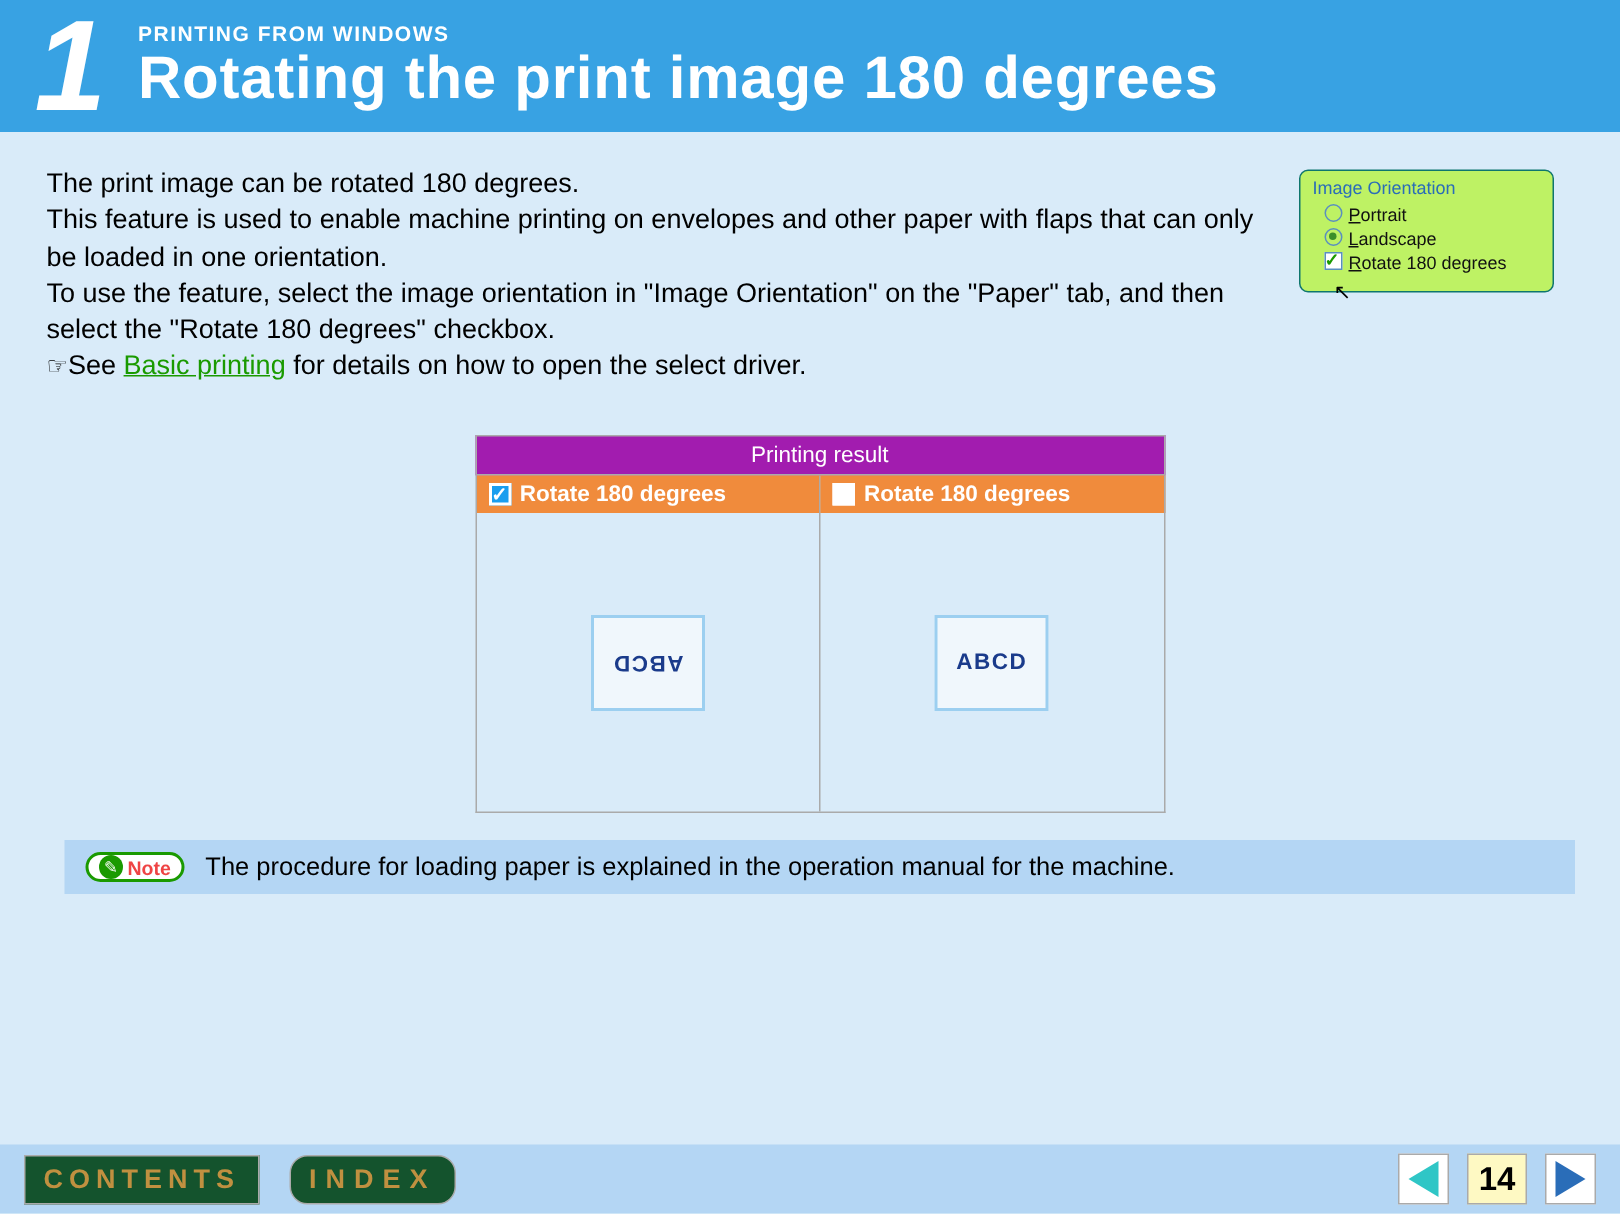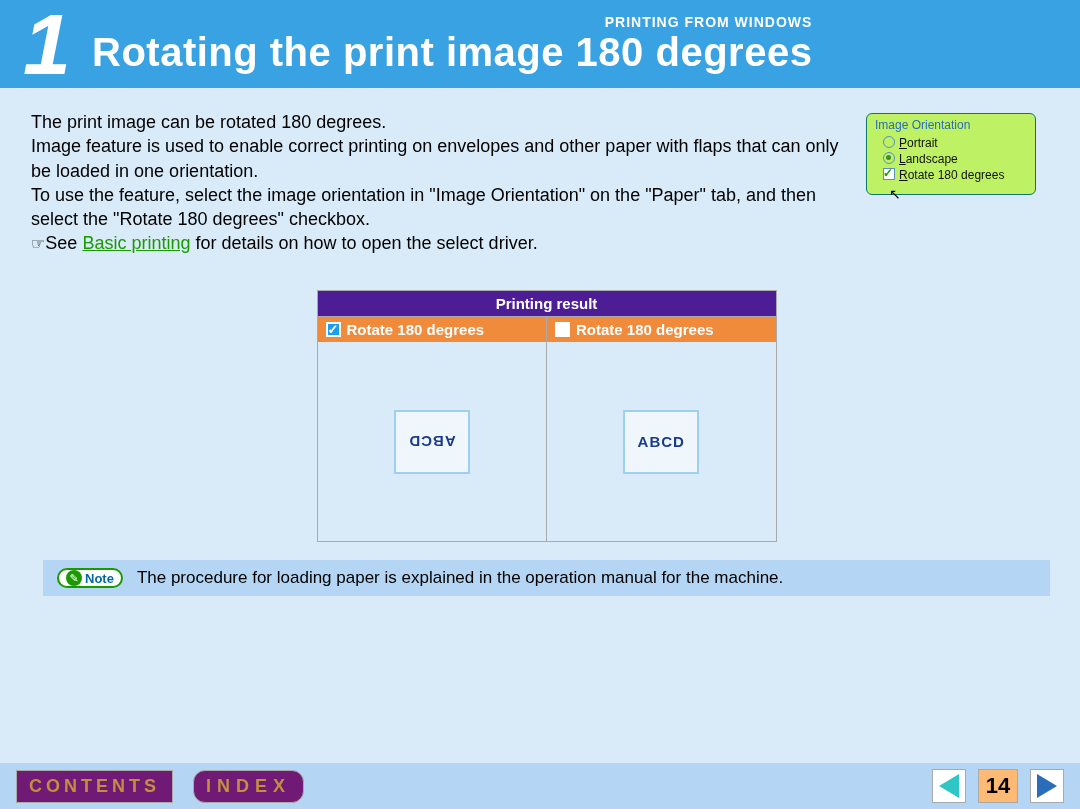--- a/index.html
+++ b/index.html
@@ -27,21 +27,20 @@
     color: #fff;
     font-size: 86px;
     font-weight: 700;
     font-style: italic;
     letter-spacing: -2px;
   }
   .header-titles {
     display: flex;
     flex-direction: column;
     justify-content: center;
-    align-items: flex-end;
   }
   .header-breadcrumb {
     color: #fff;
     font-size: 14px;
     font-weight: 700;
     letter-spacing: 1px;
   }
   .header-title {
     color: #fff;
     font-size: 40px;
@@ -138,25 +137,25 @@
     font-size: 14px;
     transform: translate(-4px, 8px);
   }
 
   
   .result-wrap {
     margin: 36px auto 0 auto;
     width: 460px;
   }
   .result-title {
-    background: #4c1d95;
+    background: #a21caf;
     border: 1px solid #aaa;
     text-align: center;
     color: #fff;
-    font-weight: 700;
+    font-weight: 400;
     font-size: 15px;
     padding: 4px 0;
   }
   .result-head {
     display: flex;
     border-left: 1px solid #aaa;
   }
   .result-head-cell {
     flex: 1;
     background: #f08b3c;
@@ -235,42 +234,42 @@
     width: 16px; height: 16px;
     background: #1a9a00;
     border-radius: 50%;
     display: inline-flex;
     align-items: center;
     justify-content: center;
     color: #fff;
     font-size: 11px;
   }
   .note-badge .txt {
-    color: #0369a1;
+    color: #ef4444;
     font-weight: 700;
     font-size: 13px;
   }
   .note-text {
     font-size: 17px;
     color: #000;
   }
 
   
   .footer {
     position: absolute;
     left: 0; right: 0; bottom: 0;
     height: 46px;
     background: #b4d6f4;
     display: flex;
     align-items: center;
     padding: 0 16px;
     gap: 20px;
   }
   .ft-btn {
-    background: #701a75;
+    background: #14532d;
     border: 1px solid #aaa;
     padding: 5px 12px;
     font-weight: 700;
     letter-spacing: 4px;
     color: #c09040;
     font-size: 18px;
     cursor: pointer;
   }
   .ft-btn2 { color: #c09040; letter-spacing: 6px; border-radius: 12px; }
   .ft-right {
@@ -289,21 +288,21 @@
     cursor: pointer;
   }
   .tri {
     width: 0; height: 0;
     border-top: 12px solid transparent;
     border-bottom: 12px solid transparent;
   }
   .tri.left { border-right: 20px solid #2fc6c6; }
   .tri.right { border-left: 20px solid #2a6db8; }
   .page-num {
-    background: #fdba74;
+    background: #fef9c3;
     border: 1px solid #aaa;
     min-width: 40px;
     height: 34px;
     display: flex;
     align-items: center;
     justify-content: center;
     font-weight: 700;
     font-size: 22px;
   }
 </style>
@@ -315,21 +314,21 @@
   <div class="header-titles">
     <div class="header-breadcrumb">PRINTING FROM WINDOWS</div>
     <div class="header-title">Rotating the print image 180 degrees</div>
   </div>
 </div>
 
 <div class="content">
 
   <div class="paragraph">
     <span>The print image can be rotated 180 degrees.</span><br>
-    <span>Image feature is used to enable correct printing on envelopes and other paper with flaps that can only be loaded in one orientation.</span><br>
+    <span>This feature is used to enable machine printing on envelopes and other paper with flaps that can only be loaded in one orientation.</span><br>
     <span>To use the feature, select the image orientation in "Image Orientation" on the "Paper" tab, and then select the "Rotate 180 degrees" checkbox.</span>
   </div>
 
   <div class="see-line">
     <span class="hand">☞</span><span>See </span><a href="#">Basic printing</a><span> for details on how to open the select driver.</span>
   </div>
 
   <div class="orient-box">
     <div class="legend">Image Orientation</div>
 

